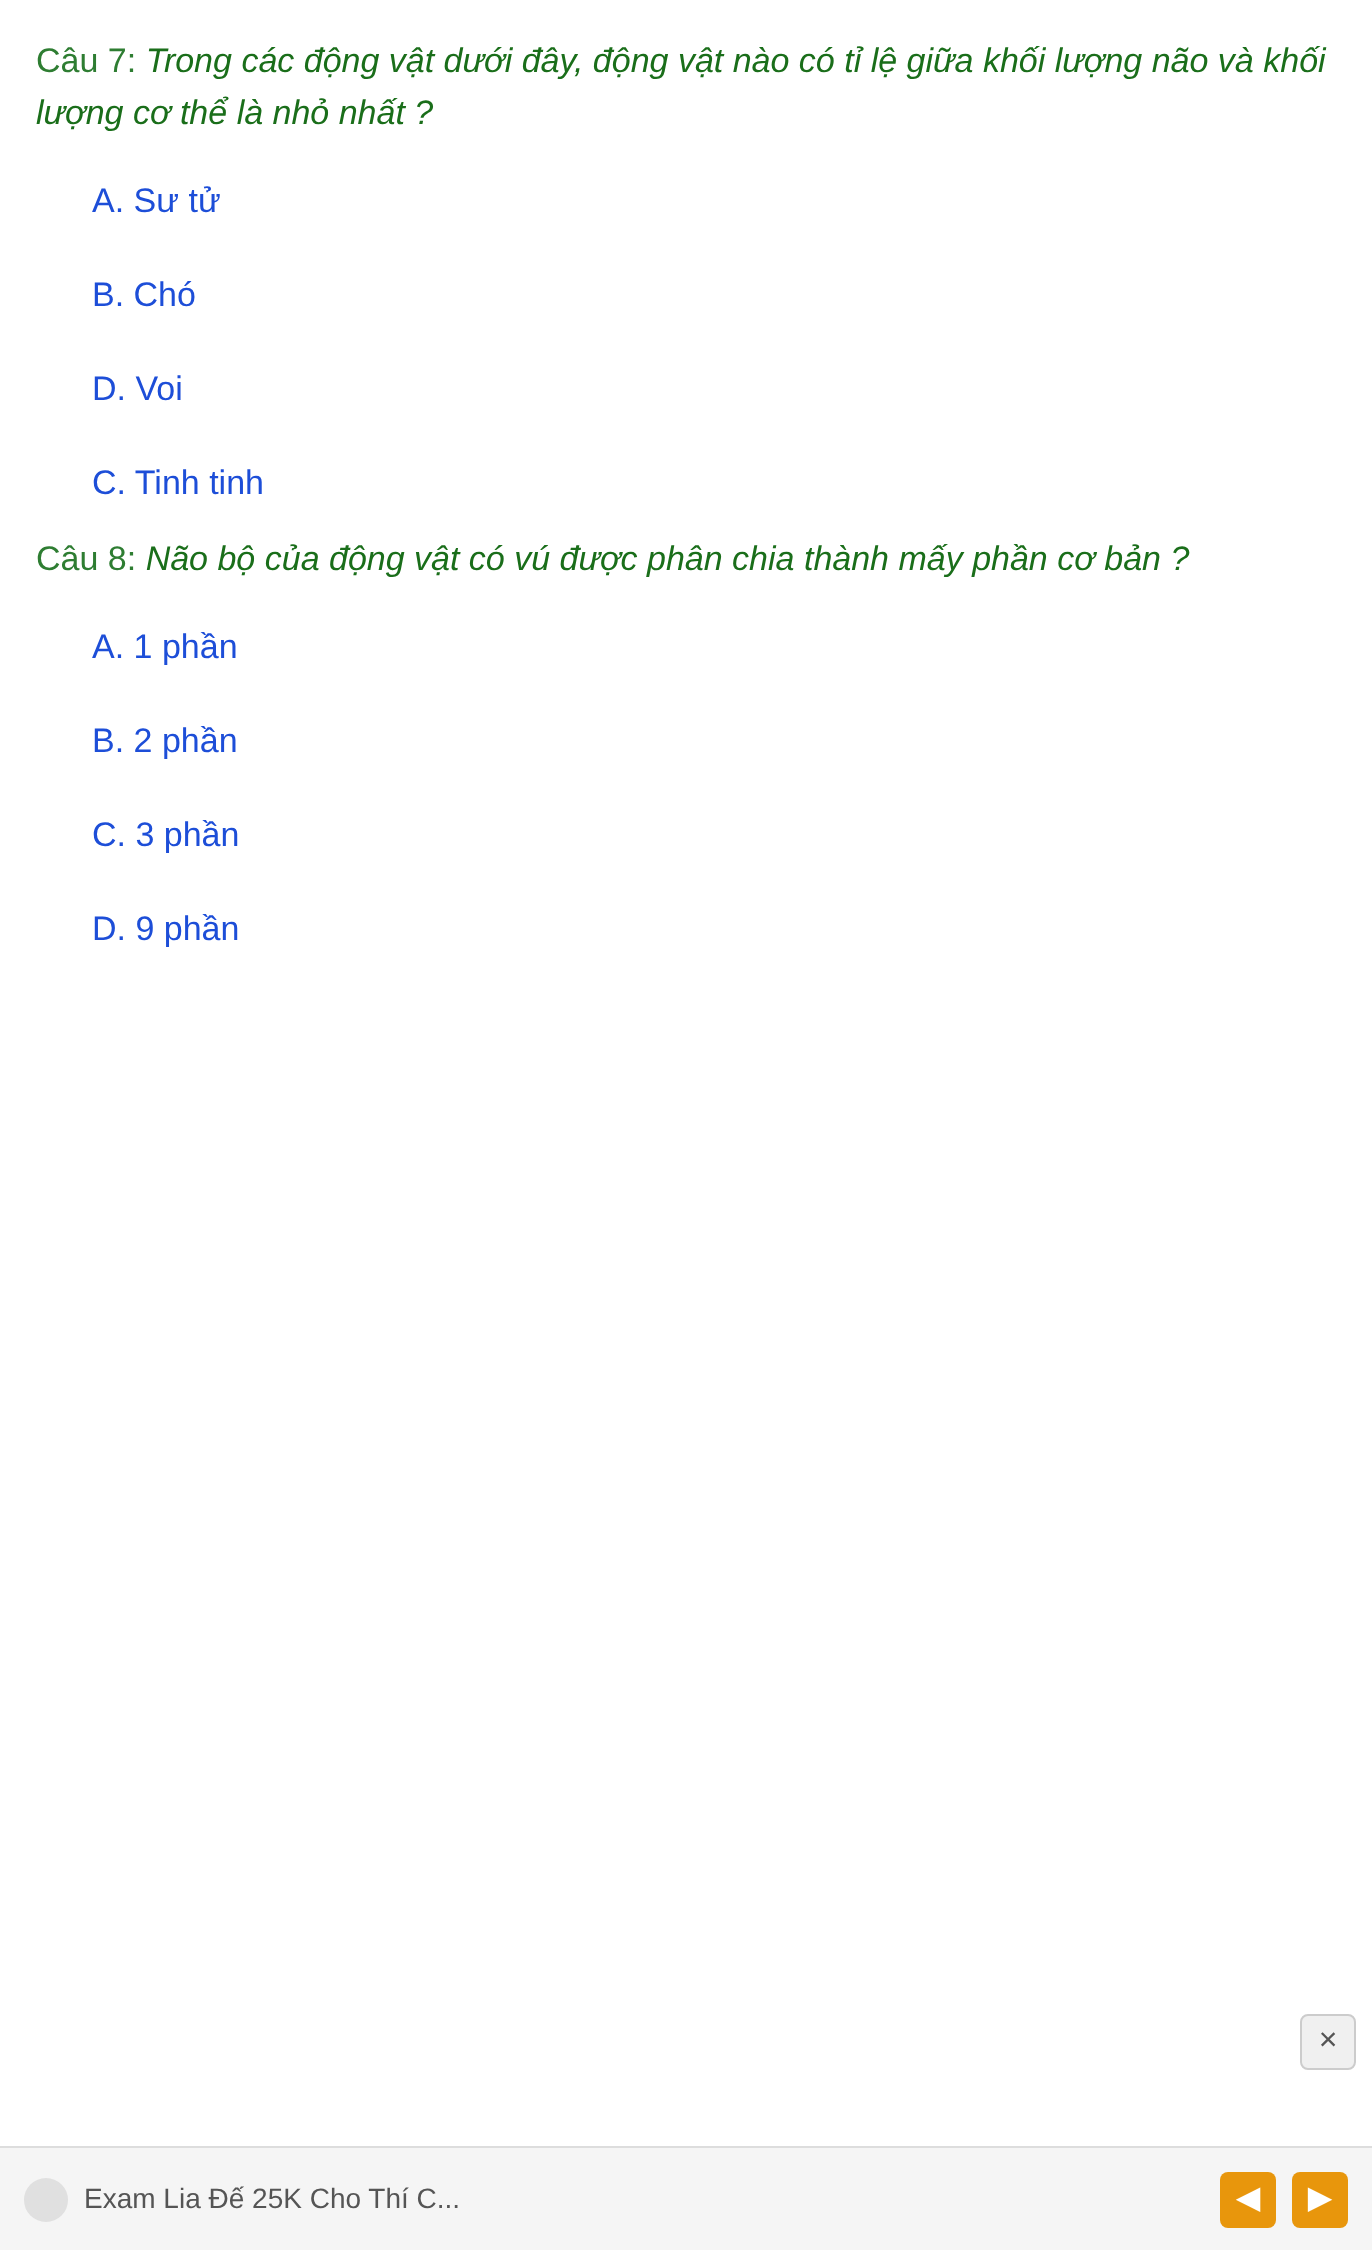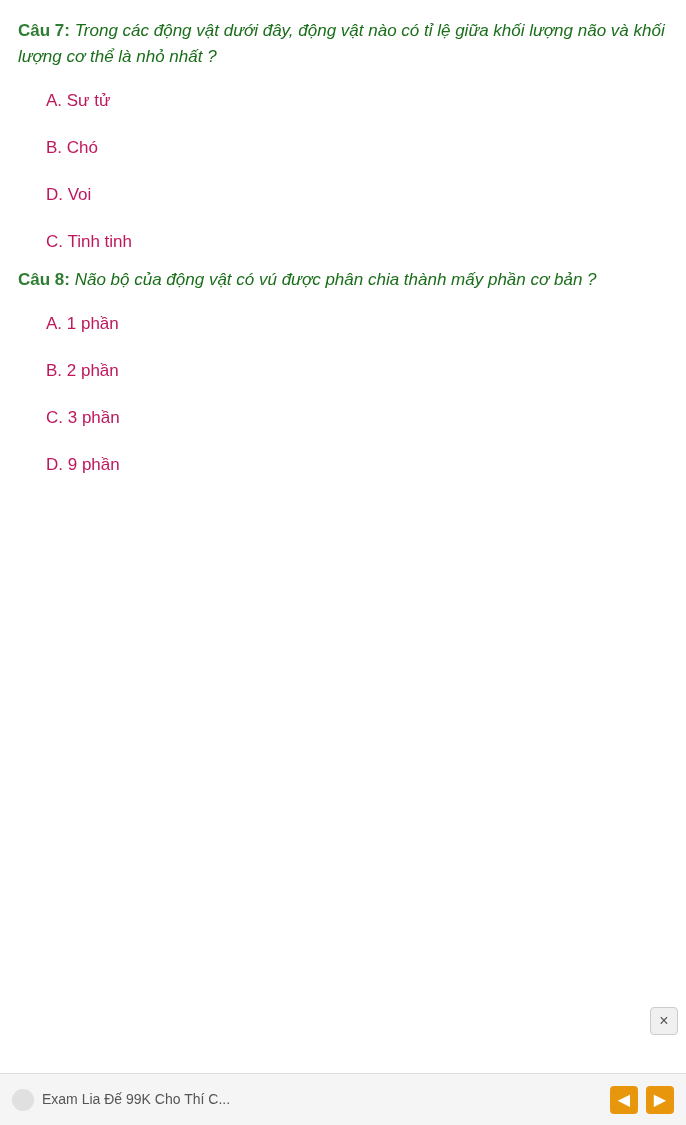--- a/index.html
+++ b/index.html
@@ -19,33 +19,33 @@
     }
     .question-block {
       margin-bottom: 10px;
     }
     .question-text {
       color: #222;
       margin-bottom: 4px;
     }
     .question-label {
       color: #2e7d32;
-      font-weight: bold;
+      font-weight: normal;
     }
     .question-body {
       color: #1a6e1a;
       font-style: italic;
     }
     .options {
       margin-left: 28px;
       margin-top: 2px;
       margin-bottom: 6px;
     }
     .option {
-      color: #be185d;
+      color: #1d4ed8;
       margin-bottom: 1px;
       line-height: 1.7;
       margin-top: 18px;
     }
     .close-btn {
       position: fixed;
       bottom: 90px;
       right: 8px;
       width: 28px;
       height: 28px;
@@ -123,21 +123,21 @@
     <div class="question-block">
     </div>
   </div>
 
 <div class="close-btn">
   <span>×</span>
 </div>
 
 <div class="bottom-bar">
   <div class="bottom-bar-icon"></div>
-  <span>Exam Lia Đế 99K Cho Thí C...</span>
+  <span>Exam Lia Đế 25K Cho Thí C...</span>
   <div class="nav-arrows">
     <div class="nav-arrow">
       <span>◀</span>
     </div>
     <div class="nav-arrow">
       <span>▶</span>
     </div>
   </div>
 </div>
 

